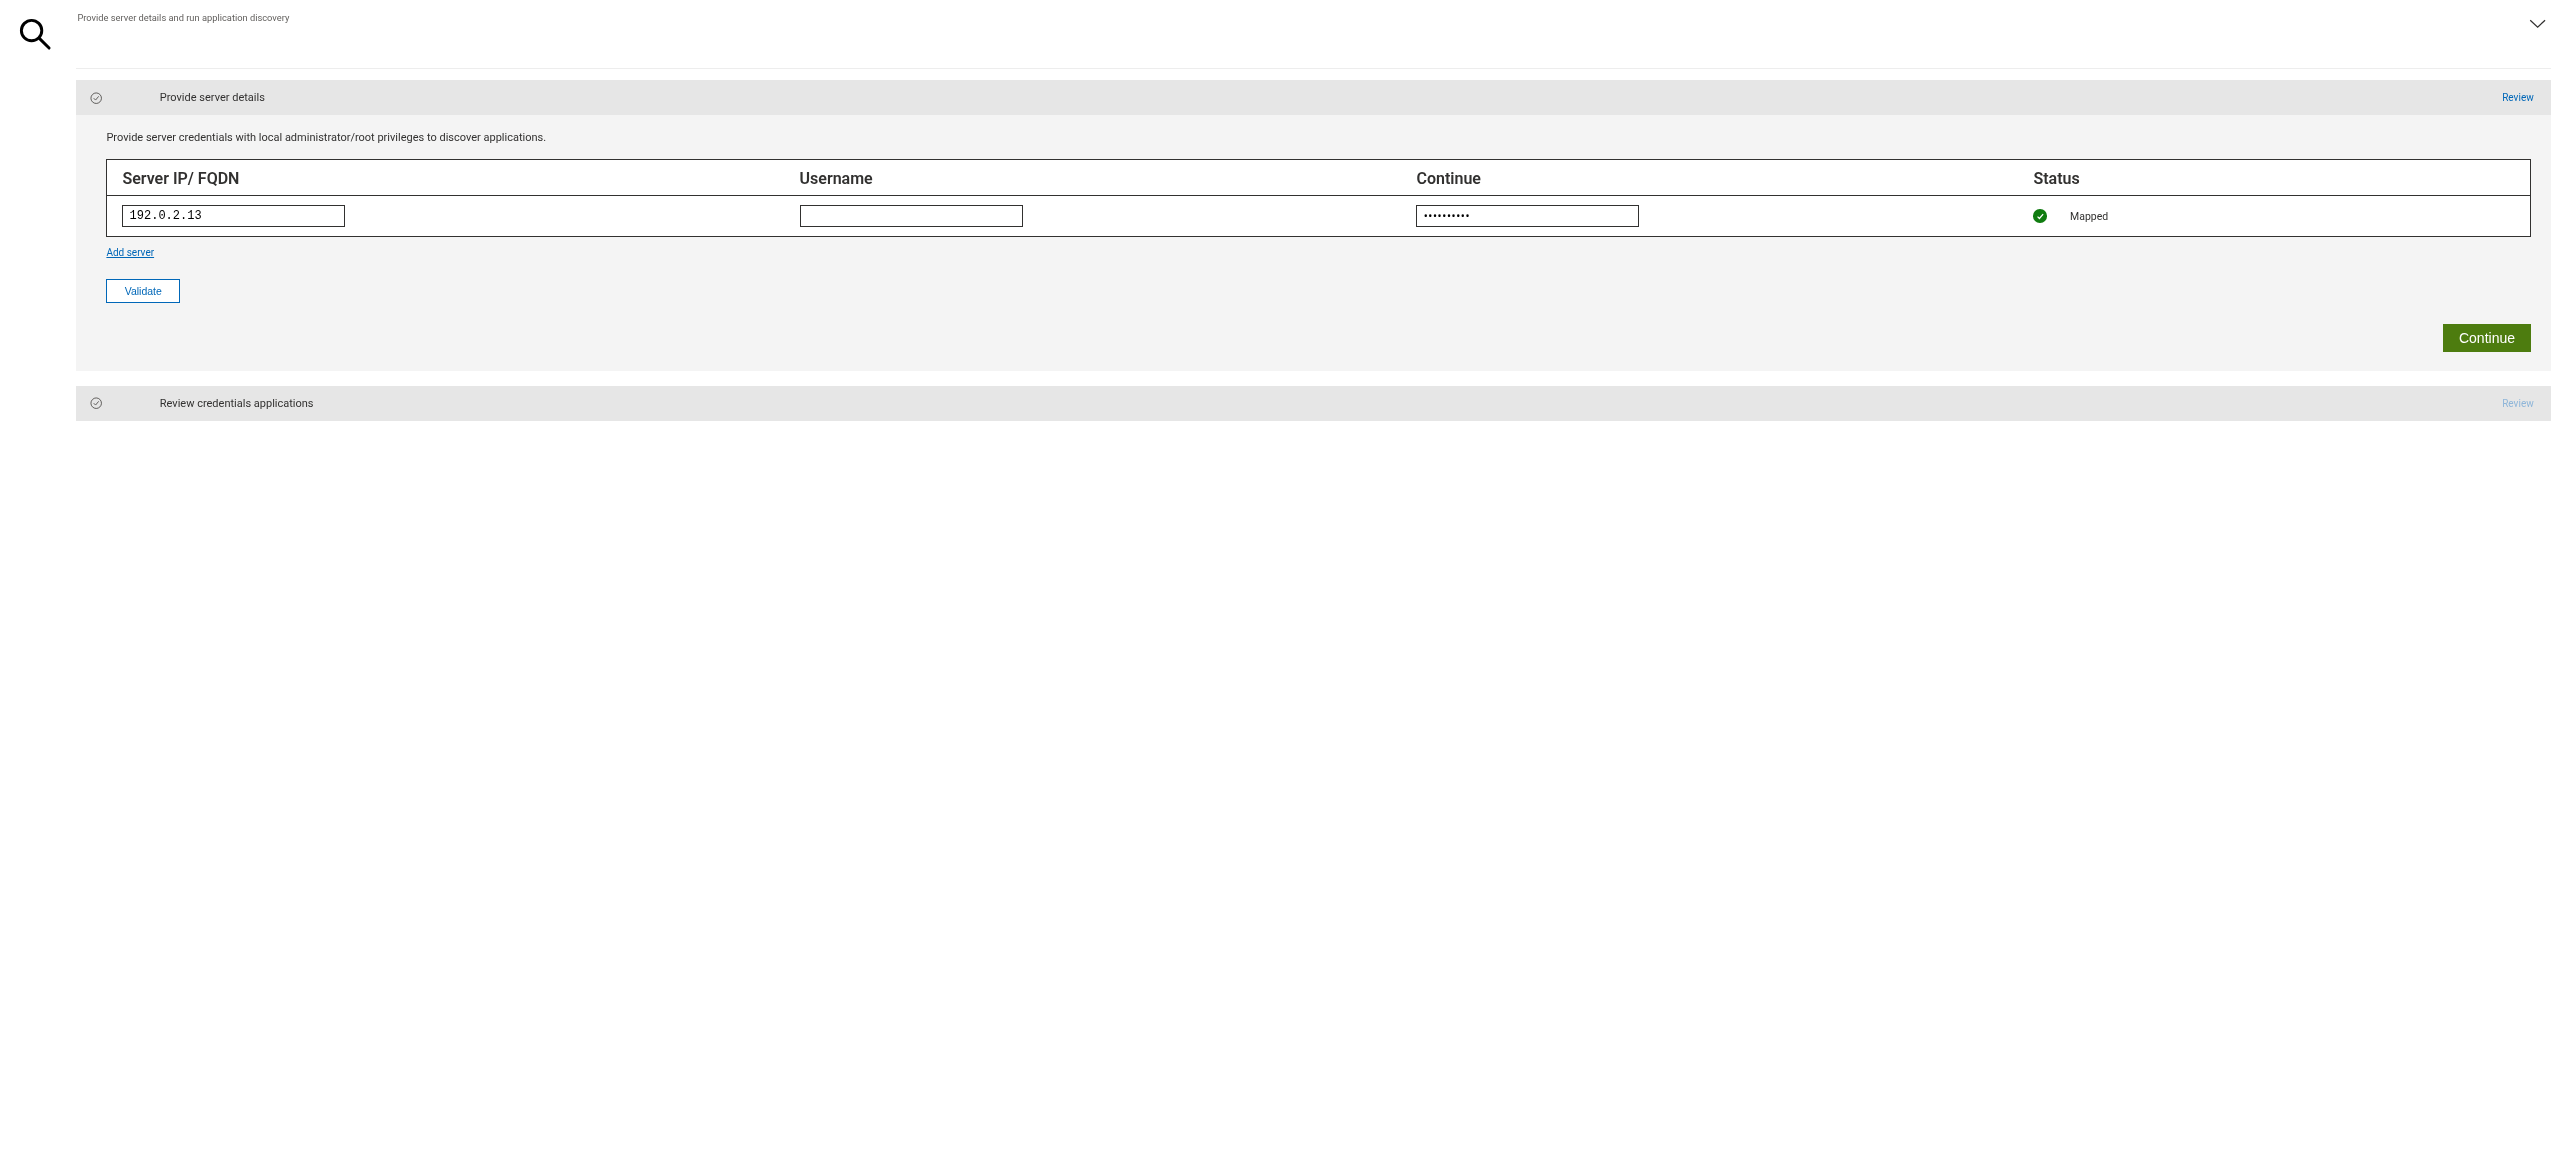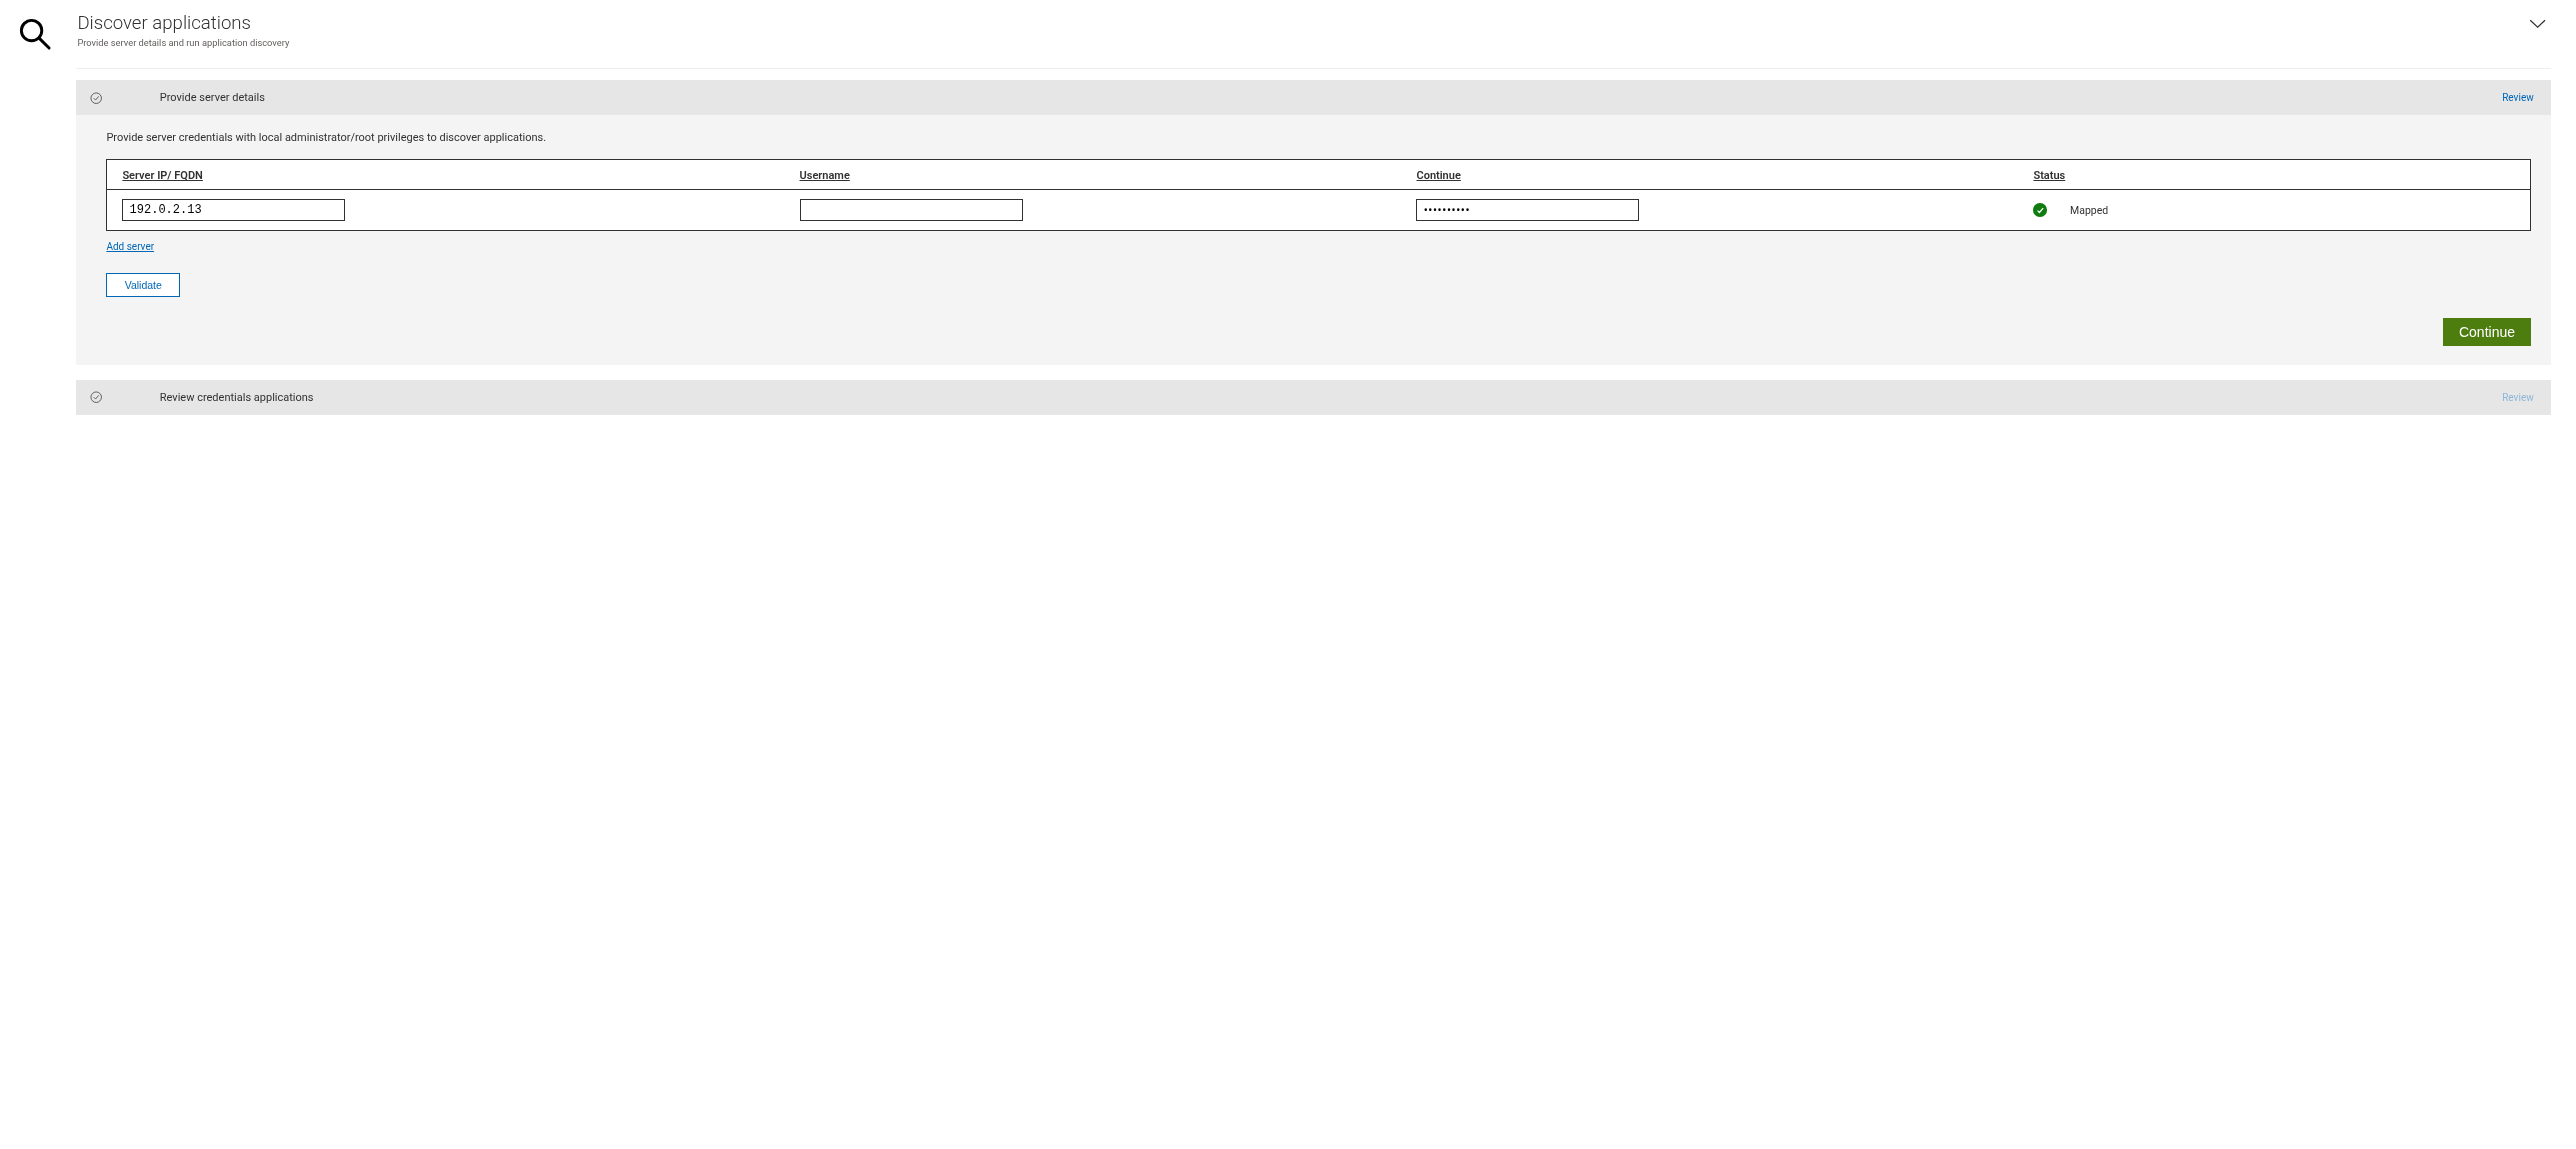--- a/index.html
+++ b/index.html
@@ -105,24 +105,23 @@
     display: grid;
     grid-template-columns: 1.1fr 1fr 1fr 0.8fr;
     column-gap: 15px;
     align-items: center;
   }
   .server-table .thead {
     border-bottom: 0.6px solid #323130;
     padding: 8.7px 15px 7.4px 15px;
   }
   .server-table .th {
-    font-size: 11px;
+    font-size: 16px;
     font-weight: 600;
     color: #323130;
-    text-decoration: underline;
   }
   .server-table .trow {
     padding: 8.7px 15px 8.7px 15px;
   }
   .cell-input {
     width: 92%;
     max-width: 223px;
     height: 22px;
     border: 0.6px solid #323130;
     background: #ffffff;
@@ -185,21 +184,20 @@
 <body>
 
 <div class="header-row">
   <div class="header-icon">
     <svg viewBox="0 0 48 48" fill="none" stroke="#000000" stroke-width="4">
       <circle cx="20" cy="20" r="14"></circle>
       <line x1="31" y1="31" x2="44" y2="44" stroke-linecap="round"></line>
     </svg>
   </div>
   <div class="header-text">
-    <h1 class="page-title">Discover applications</h1>
     <p class="page-subtitle">Provide server details and run application discovery</p>
   </div>
   <div class="collapse-caret">
     <svg viewBox="0 0 28 16" fill="none" stroke="#323130" stroke-width="2">
       <polyline points="2,2 14,13 26,2"></polyline>
     </svg>
   </div>
 </div>
 
 <div class="steps-area">

